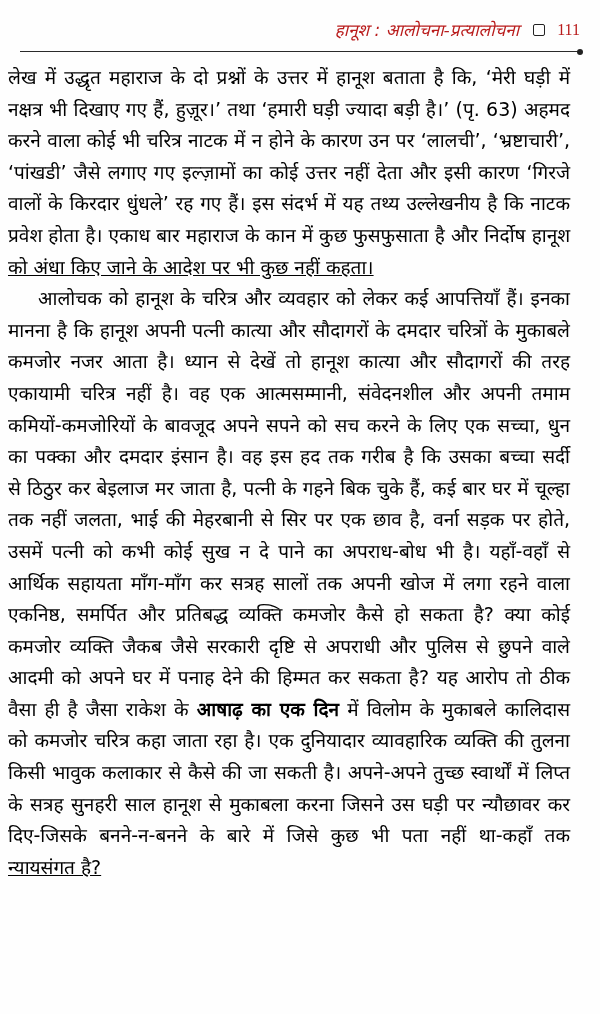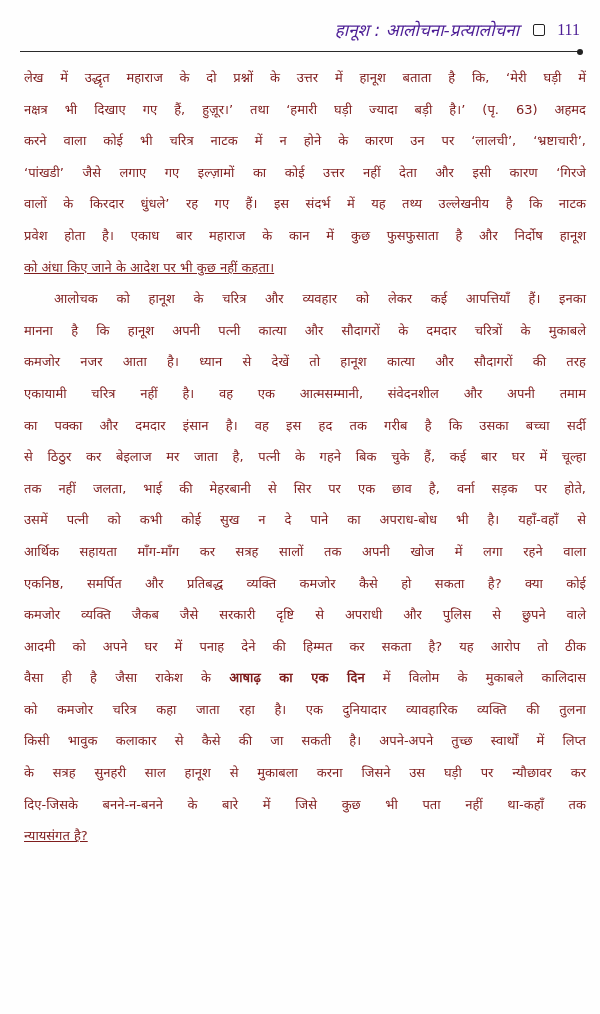--- a/index.html
+++ b/index.html
@@ -23,21 +23,21 @@
     background: #fefefe;
   }
   .running-head {
     position: absolute;
     top: 18px;
     right: 20px;
     display: flex;
     align-items: center;
     gap: 8px;
     font-size: 17px;
-    color: #4c1d95;
+    color: #b91c1c;
   }
   .running-head .title {
     font-style: italic;
   }
   .running-head .box {
     display: inline-block;
     width: 10px;
     height: 10px;
     border: 1.6px solid #222;
     border-radius: 2px;
@@ -60,27 +60,27 @@
     top: 49px;
     left: 577px;
     width: 6px;
     height: 6px;
     border-radius: 50%;
     background: #222;
   }
   .body-text {
     position: absolute;
     top: 62px;
-    left: 24px;
+    left: 8px;
     width: 562px;
-    font-size: 13px;
+    font-size: 19px;
     line-height: 31.6px;
     text-align: justify;
     text-align-last: left;
-    color: #7f1d1d;
+    color: #000000;
   }
   .body-text p {
     margin: 0;
   }
   .line {
     display: block;
     text-align: justify;
     text-align-last: justify;
     white-space: nowrap;
     overflow: visible;
@@ -116,20 +116,21 @@
       <span class="line">वालों के किरदार धुंधले’ रह गए हैं। इस संदर्भ में यह तथ्य उल्लेखनीय है कि नाटक</span>
       <span class="line">प्रवेश होता है। एकाध बार महाराज के कान में कुछ फुसफुसाता है और निर्दोष हानूश</span>
       <span class="line last">को अंधा किए जाने के आदेश पर भी कुछ नहीं कहता।</span>
     </p>
 
     <p>
       <span class="line" style="padding-left:30px">आलोचक को हानूश के चरित्र और व्यवहार को लेकर कई आपत्तियाँ हैं। इनका</span>
       <span class="line">मानना है कि हानूश अपनी पत्नी कात्या और सौदागरों के दमदार चरित्रों के मुकाबले</span>
       <span class="line">कमजोर नजर आता है। ध्यान से देखें तो हानूश कात्या और सौदागरों की तरह</span>
       <span class="line">एकायामी चरित्र नहीं है। वह एक आत्मसम्मानी, संवेदनशील और अपनी तमाम</span>
+      <span class="line">कमियों-कमजोरियों के बावजूद अपने सपने को सच करने के लिए एक सच्चा, धुन</span>
       <span class="line">का पक्का और दमदार इंसान है। वह इस हद तक गरीब है कि उसका बच्चा सर्दी</span>
       <span class="line">से ठिठुर कर बेइलाज मर जाता है, पत्नी के गहने बिक चुके हैं, कई बार घर में चूल्हा</span>
       <span class="line">तक नहीं जलता, भाई की मेहरबानी से सिर पर एक छाव है, वर्ना सड़क पर होते,</span>
       <span class="line">उसमें पत्नी को कभी कोई सुख न दे पाने का अपराध-बोध भी है। यहाँ-वहाँ से</span>
       <span class="line">आर्थिक सहायता माँग-माँग कर सत्रह सालों तक अपनी खोज में लगा रहने वाला</span>
       <span class="line">एकनिष्ठ, समर्पित और प्रतिबद्ध व्यक्ति कमजोर कैसे हो सकता है? क्या कोई</span>
       <span class="line">कमजोर व्यक्ति जैकब जैसे सरकारी दृष्टि से अपराधी और पुलिस से छुपने वाले</span>
       <span class="line">आदमी को अपने घर में पनाह देने की हिम्मत कर सकता है? यह आरोप तो ठीक</span>
       <span class="line"><span>वैसा ही है जैसा राकेश के </span><span class="bold">आषाढ़ का एक दिन</span><span> में विलोम के मुकाबले कालिदास</span></span>
       <span class="line">को कमजोर चरित्र कहा जाता रहा है। एक दुनियादार व्यावहारिक व्यक्ति की तुलना</span>

